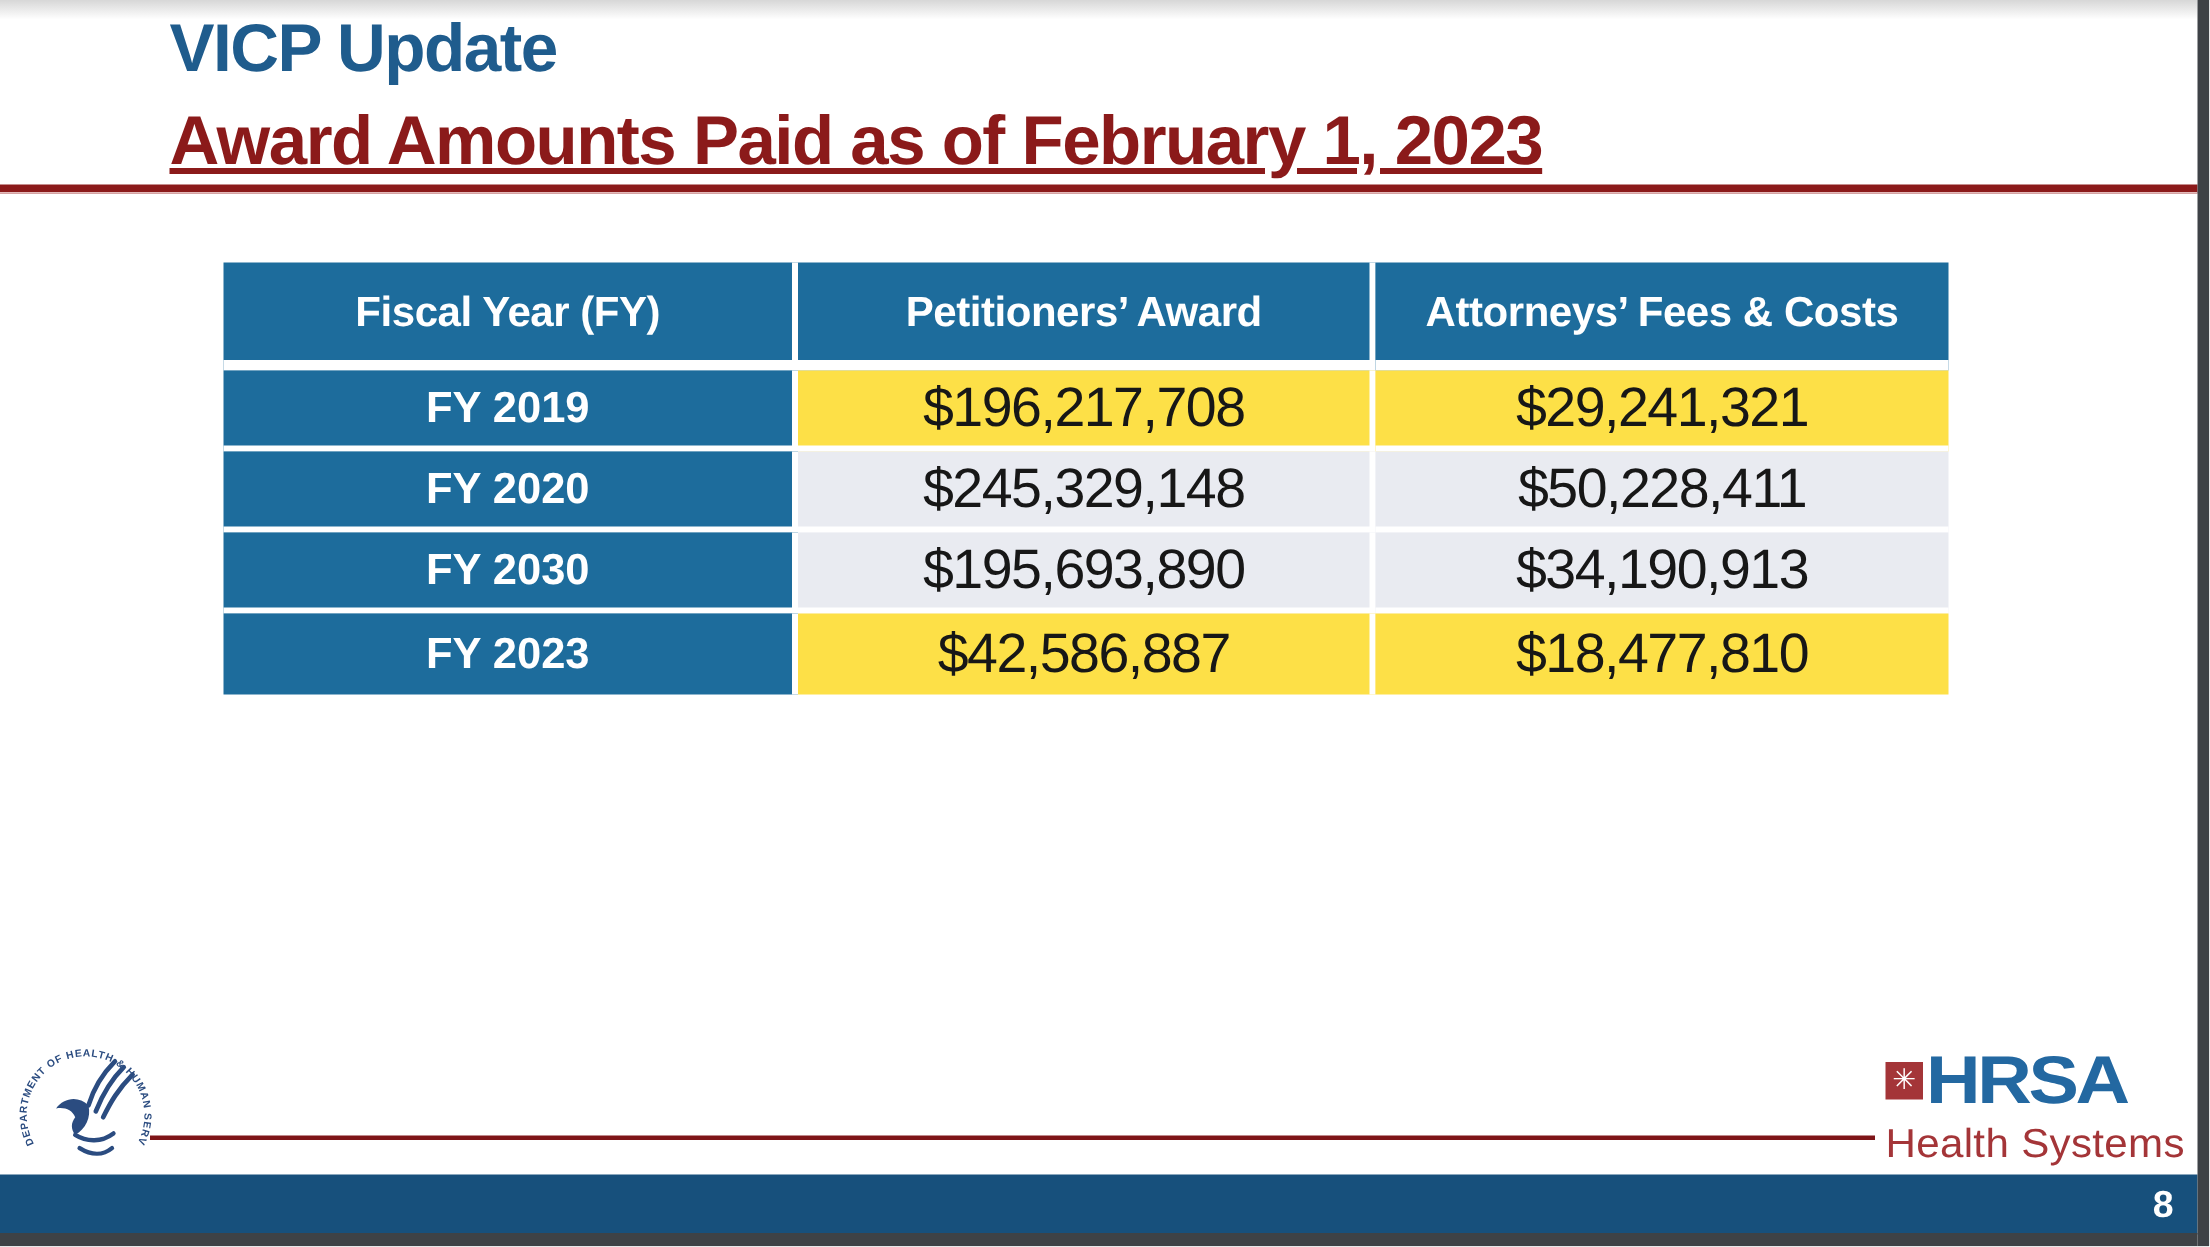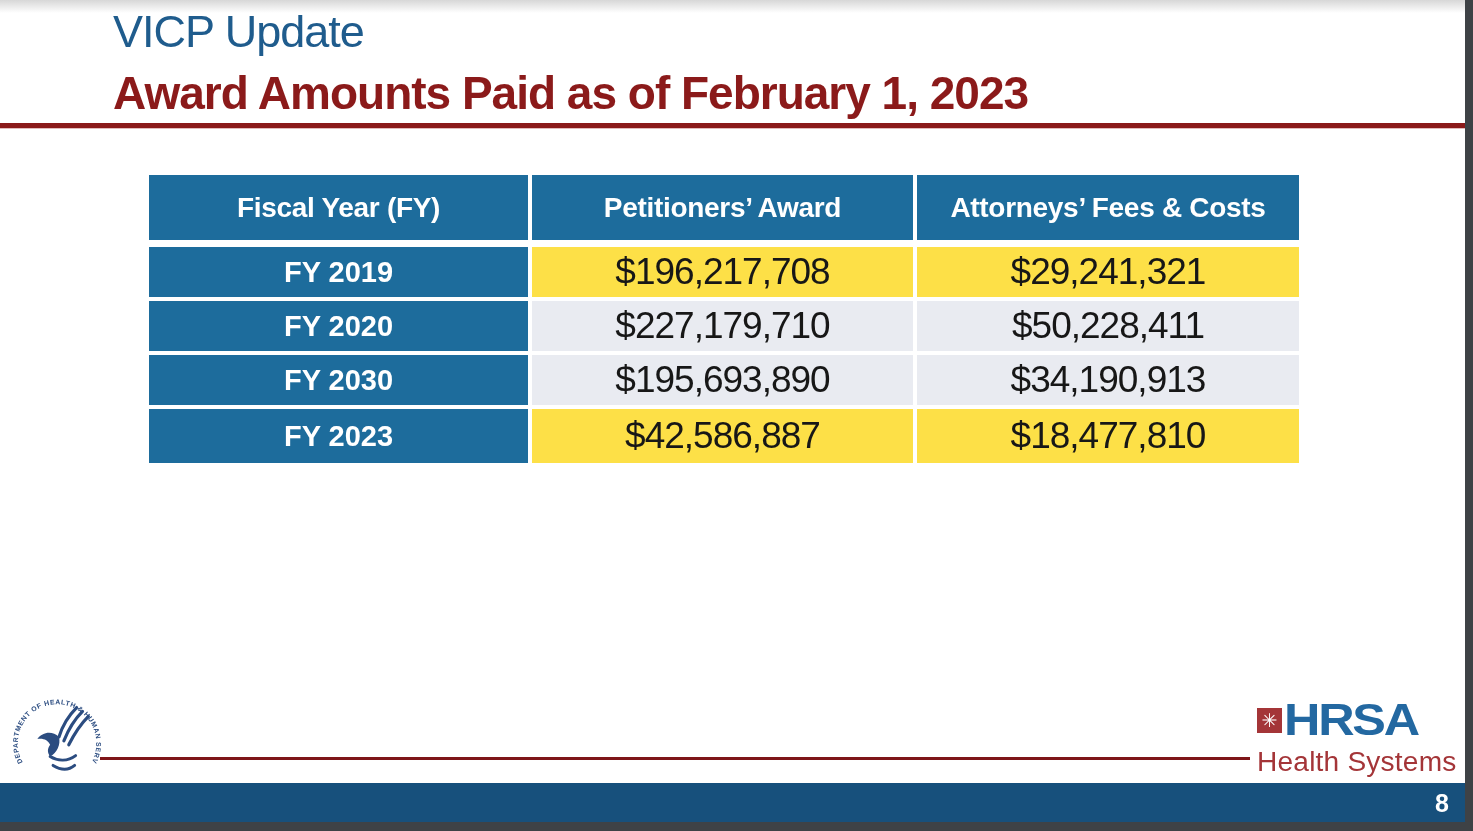--- a/index.html
+++ b/index.html
@@ -25,28 +25,29 @@
     background: #3e4246;
   }
   .edge-bottom {
     position: absolute; left: 0; bottom: 0;
     width: 1465px; height: 9px;
     background: #3e4246;
   }
 
   .slide-title {
     position: absolute; left: 113px; top: 6px;
-    font-size: 45px; font-weight: normal; letter-spacing: -1px;
+    font-size: 45px; font-weight: bold; letter-spacing: -1px;
     color: #1f5c8d;
   }
   .slide-subtitle {
     position: absolute; left: 113px; top: 66px;
     font-size: 46px; font-weight: bold; letter-spacing: -1px;
     color: #8b1a1a;
     white-space: nowrap;
+    text-decoration: underline;
   }
   .title-rule {
     position: absolute; left: 0; top: 123px;
     width: 1465px; height: 6px;
     background: #8b1a1a;
     border-bottom: 1px solid #e3baba;
   }
 
   .award-table {
     position: absolute; left: 137px; top: 175px;
@@ -159,21 +160,21 @@
       </tr>
     </thead>
     <tbody>
       <tr class="row-dark">
         <td class="fy-cell sep-right">FY 2019</td>
         <td class="num-cell sep-right">$196,217,708</td>
         <td class="num-cell">$29,241,321</td>
       </tr>
       <tr class="row-light">
         <td class="fy-cell sep-right">FY 2020</td>
-        <td class="num-cell sep-right">$227,179,710</td>
+        <td class="num-cell sep-right">$245,329,148</td>
         <td class="num-cell">$50,228,411</td>
       </tr>
       <tr class="row-light">
         <td class="fy-cell sep-right">FY 2030</td>
         <td class="num-cell sep-right">$195,693,890</td>
         <td class="num-cell">$34,190,913</td>
       </tr>
       <tr class="row-dark">
         <td class="fy-cell sep-right">FY 2023</td>
         <td class="num-cell sep-right">$42,586,887</td>

